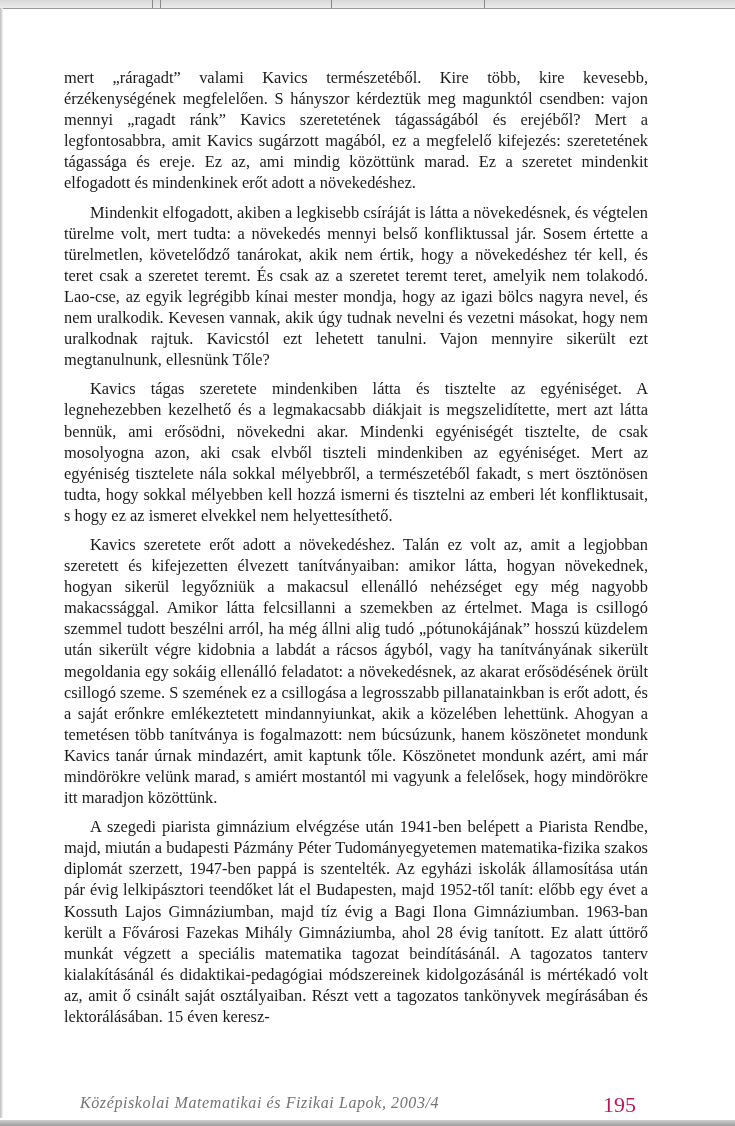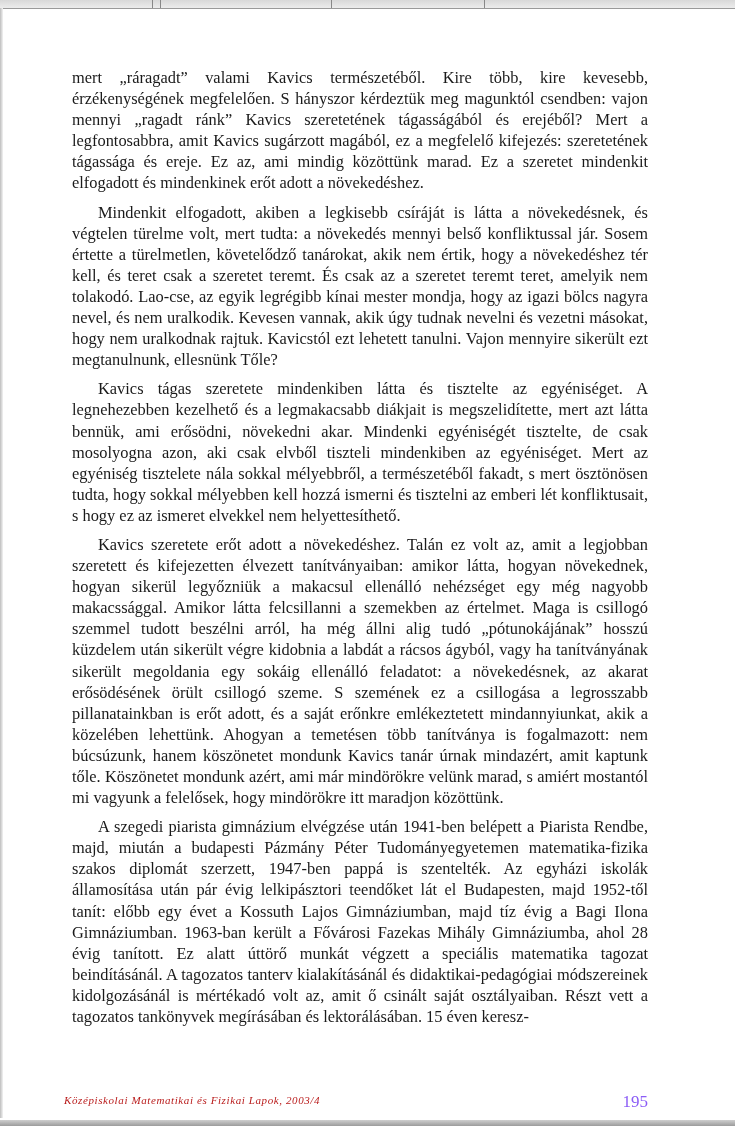--- a/index.html
+++ b/index.html
@@ -22,34 +22,34 @@
   .scan-bottom {
     position: absolute; left: 0; bottom: 0; width: 735px; height: 6px;
     background: linear-gradient(to bottom, #cfcfcf, #9c9c9c);
   }
   .text-block {
     position: absolute; left: 64px; top: 67px; width: 584px;
     font-family: "Liberation Serif", "DejaVu Serif", serif;
     font-size: 16.4px; line-height: 21.1px;
     text-align: justify; hyphens: manual;
   }
-  .text-block p { margin: 0 0 8px 8px; text-indent: 0; }
+  .text-block p { margin: 0 0 8px 0; text-indent: 0; }
   .text-block p.indent { text-indent: 26px; }
   .footer {
     position: absolute; left: 64px; top: 1092px; width: 584px; height: 22px;
   }
   .footer-journal {
-    position: absolute; left: 0; top: 2px;
+    position: absolute; left: 16px; top: 2px;
     font-family: "Liberation Serif", "DejaVu Serif", serif;
-    font-style: italic; font-size: 11px; letter-spacing: 0.6px; color: #b91c1c;
+    font-style: italic; font-size: 16px; letter-spacing: 0.6px; color: #737373;
   }
   .footer-page {
-    position: absolute; right: 0; top: 0;
+    position: absolute; right: 12px; top: 0;
     font-family: "Liberation Serif", "DejaVu Serif", serif;
-    font-size: 17px; color: #8b5cf6;
+    font-size: 22px; color: #be185d;
   }
 </style>
 </head>
 <body>
 
 <div class="scan-top">
   <span class="mark" style="left:152px"></span>
   <span class="mark" style="left:160px"></span>
   <span class="mark" style="left:331px"></span>
   <span class="mark" style="left:484px"></span>

